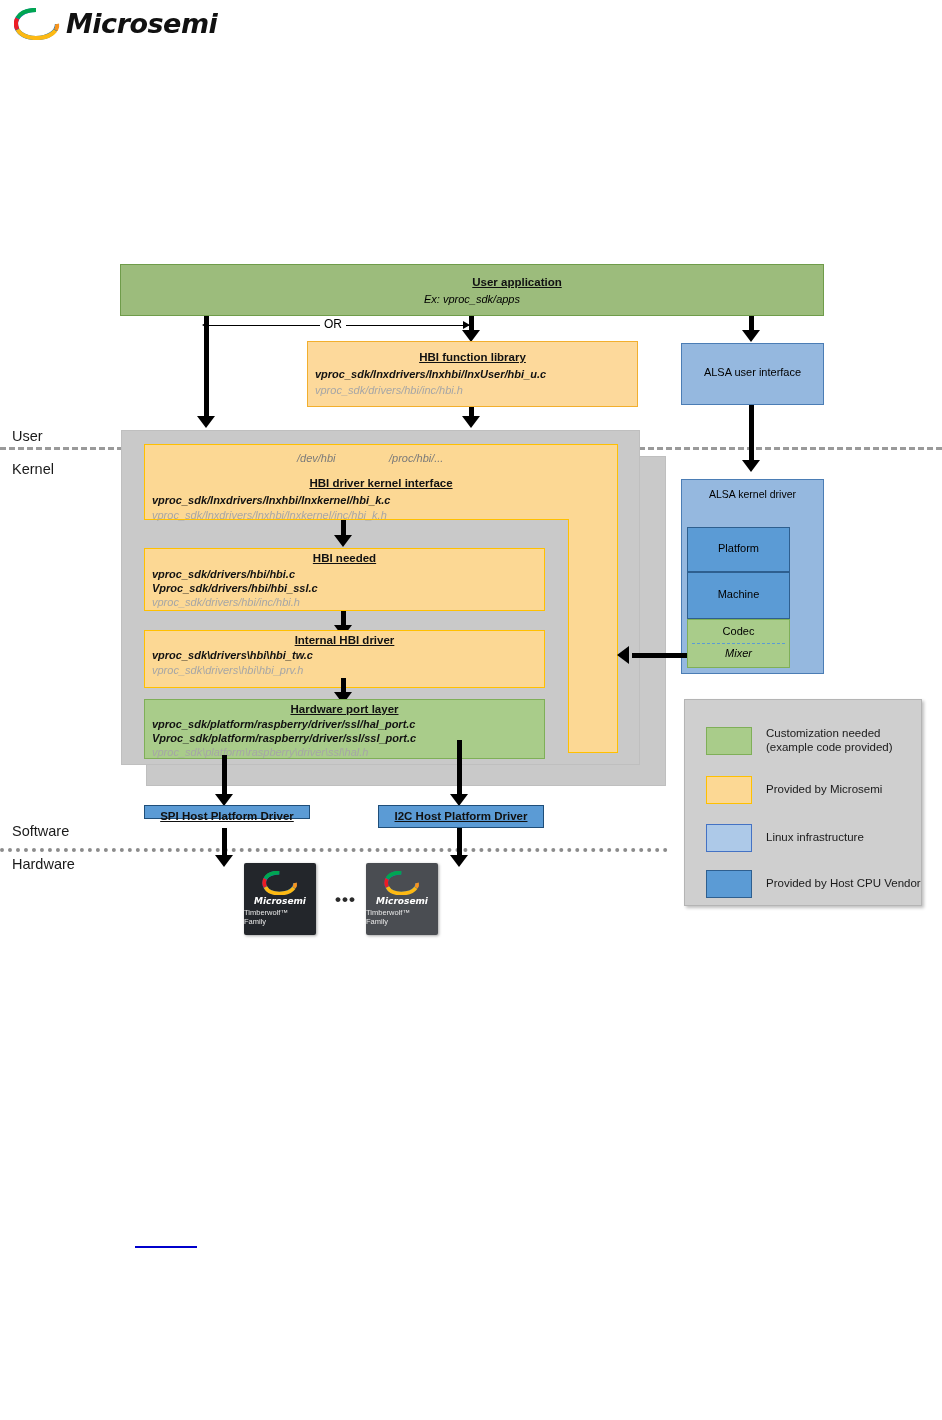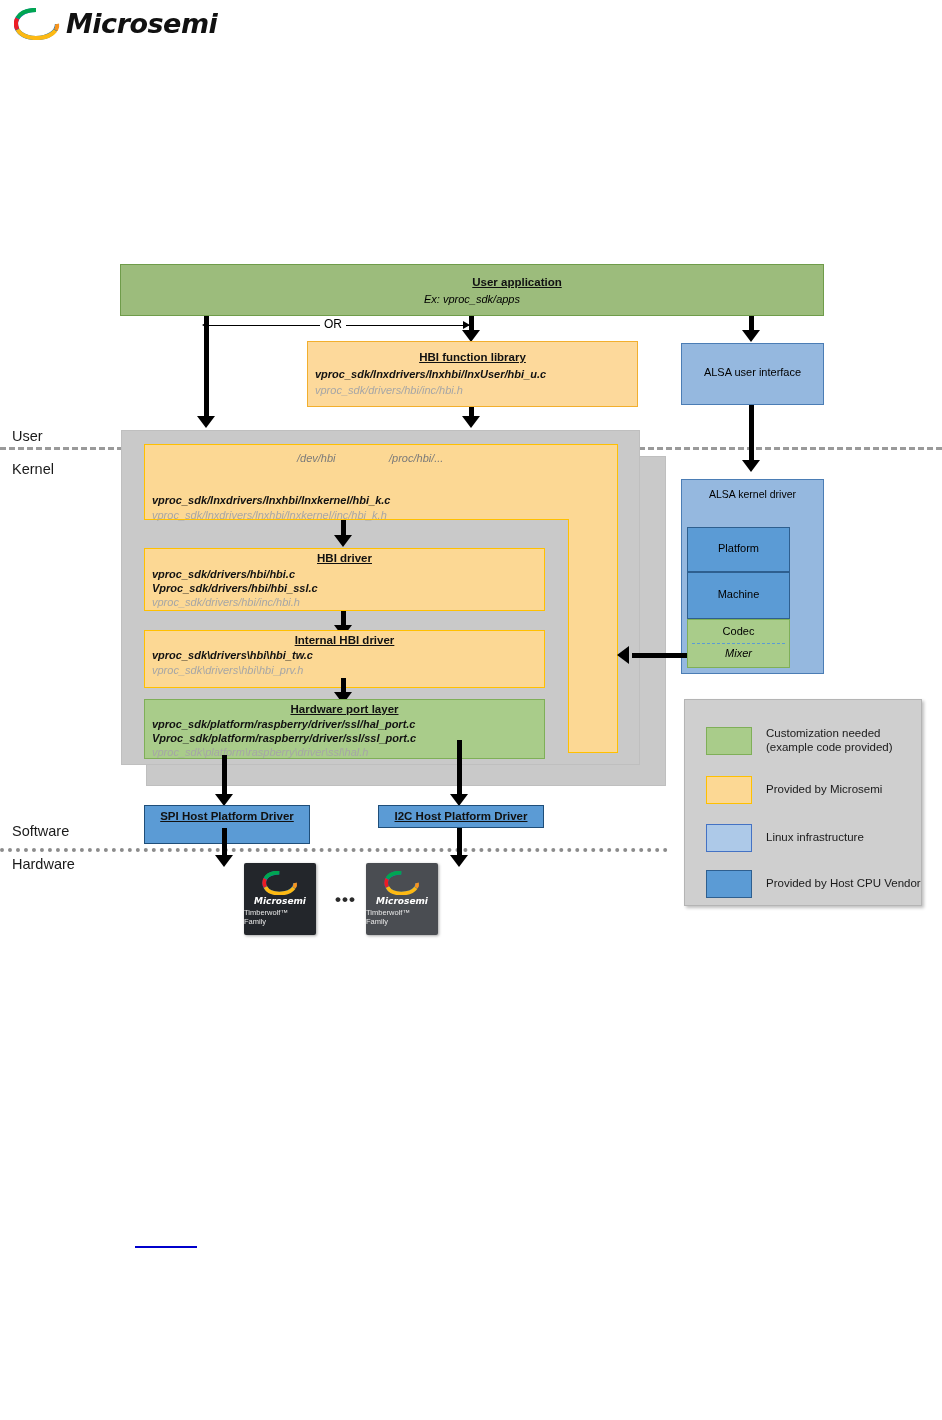--- a/index.html
+++ b/index.html
@@ -131,32 +131,33 @@
   <div class="box bluelt" style="left:681px;top:343px;width:143px;height:62px;">
     <div class="abs sm" style="left:0;top:22px;width:100%;text-align:center;">ALSA  user interface</div>
   </div>
 
   <div class="vline abs" style="left:749px;top:405px;height:58px;"></div>
   <div class="vhead abs" style="left:742px;top:460px;"></div>
 
   <div class="box orange2" style="left:144px;top:444px;width:474px;height:76px;">
     <div class="abs sm" style="left:152px;top:7px;font-style:italic;color:#7a7a7a;">/dev/hbi</div>
     <div class="abs sm" style="left:244px;top:7px;font-style:italic;color:#7a7a7a;">/proc/hbi/...</div>
+    <div class="ttl abs" style="left:0;top:32px;width:100%;text-align:center;">HBI driver kernel interface</div>
     <div class="pth abs" style="left:7px;top:49px;">vproc_sdk/lnxdrivers/lnxhbi/lnxkernel/hbi_k.c</div>
     <div class="pthg abs" style="left:7px;top:64px;">vproc_sdk/lnxdrivers/lnxhbi/lnxkernel/inc/hbi_k.h</div>
   </div>
 
   <div class="box orange2" style="left:568px;top:519px;width:50px;height:234px;border-top:none;"></div>
   <div class="abs" style="left:570px;top:517px;width:46px;height:4px;background:#FCD894;"></div>
 
   <div class="vline abs" style="left:341px;top:520px;height:18px;"></div>
   <div class="vhead abs" style="left:334px;top:535px;"></div>
 
   <div class="box orange2" style="left:144px;top:548px;width:401px;height:63px;">
-    <div class="ttl abs" style="left:0;top:3px;width:100%;text-align:center;">HBI driver</div>
+    <div class="ttl abs" style="left:0;top:3px;width:100%;text-align:center;">HBI needed</div>
     <div class="pth abs" style="left:7px;top:19px;">vproc_sdk/drivers/hbi/hbi.c</div>
     <div class="pth abs" style="left:7px;top:33px;">Vproc_sdk/drivers/hbi/hbi_ssl.c</div>
     <div class="pthg abs" style="left:7px;top:47px;">vproc_sdk/drivers/hbi/inc/hbi.h</div>
   </div>
 
   <div class="vline abs" style="left:341px;top:611px;height:17px;"></div>
   <div class="vhead abs" style="left:334px;top:625px;"></div>
 
   <div class="box orange2" style="left:144px;top:630px;width:401px;height:58px;padding-left:44px;">
     <div class="ttl abs" style="left:0;top:3px;width:100%;text-align:center;">Internal HBI driver</div>
@@ -191,21 +192,21 @@
 
   <div class="hline abs" style="left:632px;top:653px;width:55px;"></div>
   <div class="lhead abs" style="left:617px;top:646px;"></div>
 
   <div class="vline abs" style="left:222px;top:755px;height:42px;"></div>
   <div class="vhead abs" style="left:215px;top:794px;"></div>
 
   <div class="vline abs" style="left:457px;top:740px;height:57px;"></div>
   <div class="vhead abs" style="left:450px;top:794px;"></div>
 
-  <div class="box bluedrv" style="left:144px;top:805px;width:166px;height:39px;">
+  <div class="box bluedrv" style="left:144px;top:805px;width:166px;height:14px;">
     <div class="drvlbl abs" style="left:0;top:4px;width:100%;text-align:center;">SPI Host Platform Driver</div>
   </div>
   <div class="box bluedrv" style="left:378px;top:805px;width:166px;height:23px;">
     <div class="drvlbl abs" style="left:0;top:4px;width:100%;text-align:center;">I2C Host Platform Driver</div>
   </div>
 
   <div class="vline abs" style="left:222px;top:828px;height:30px;"></div>
   <div class="vhead abs" style="left:215px;top:855px;"></div>
   <div class="vline abs" style="left:457px;top:828px;height:30px;"></div>
   <div class="vhead abs" style="left:450px;top:855px;"></div>

